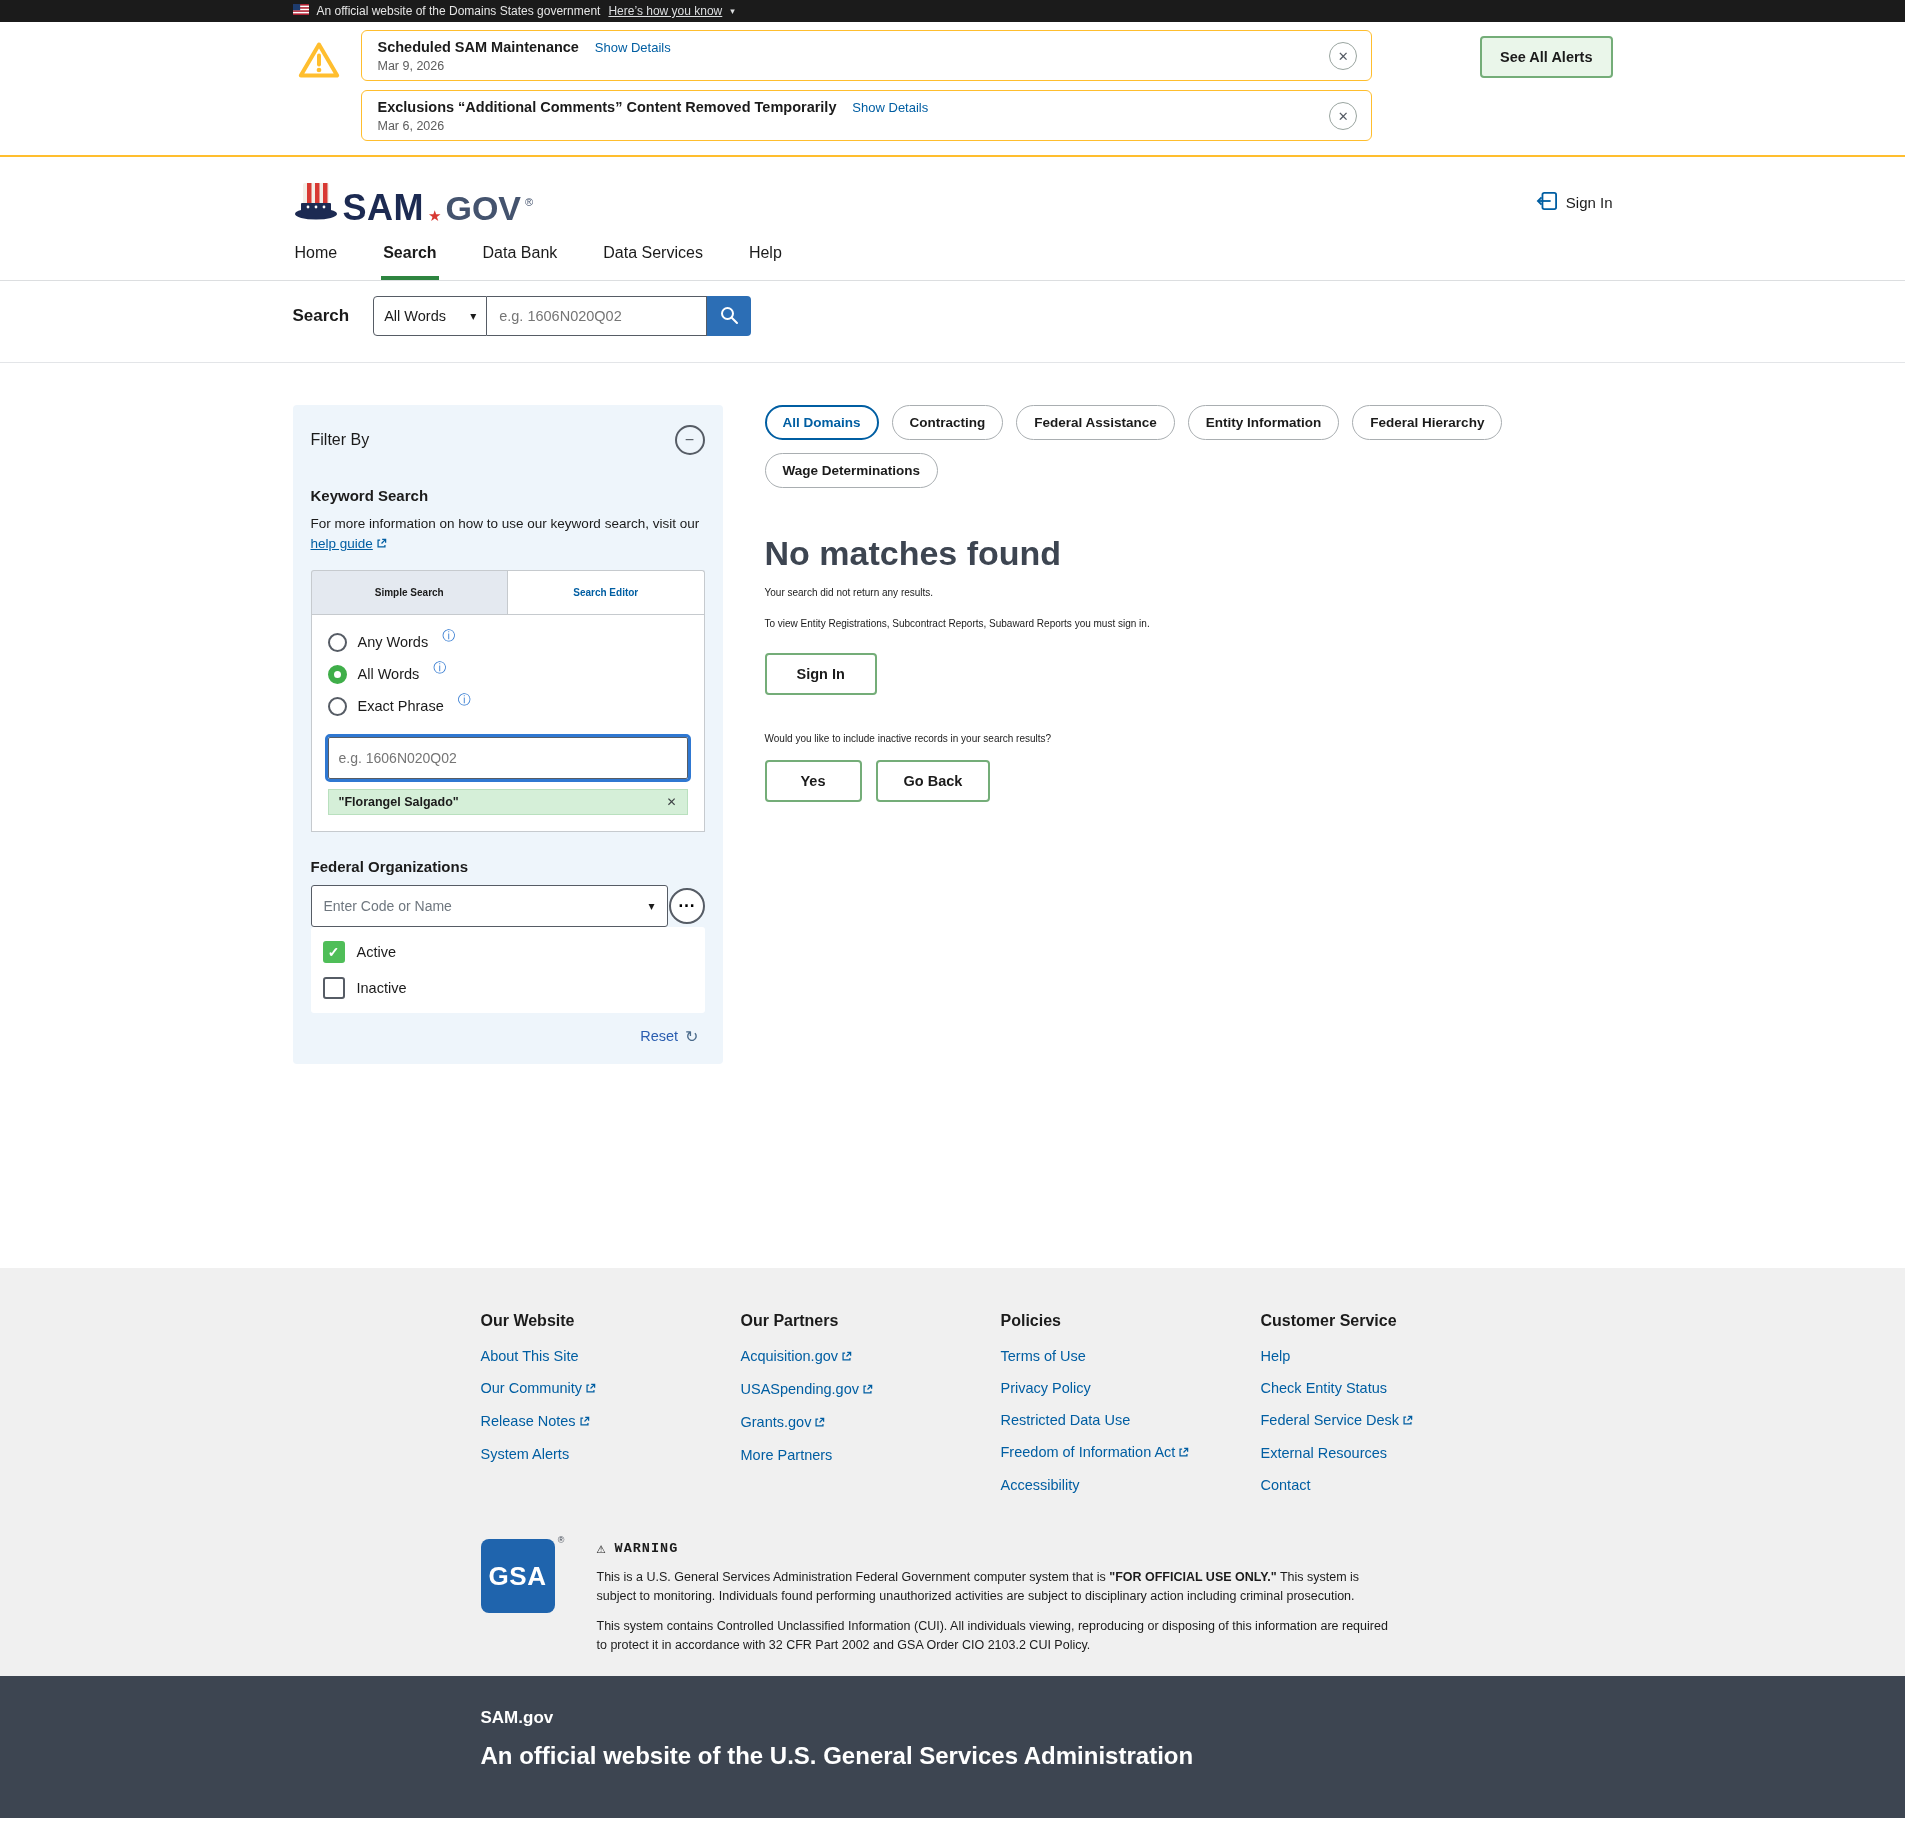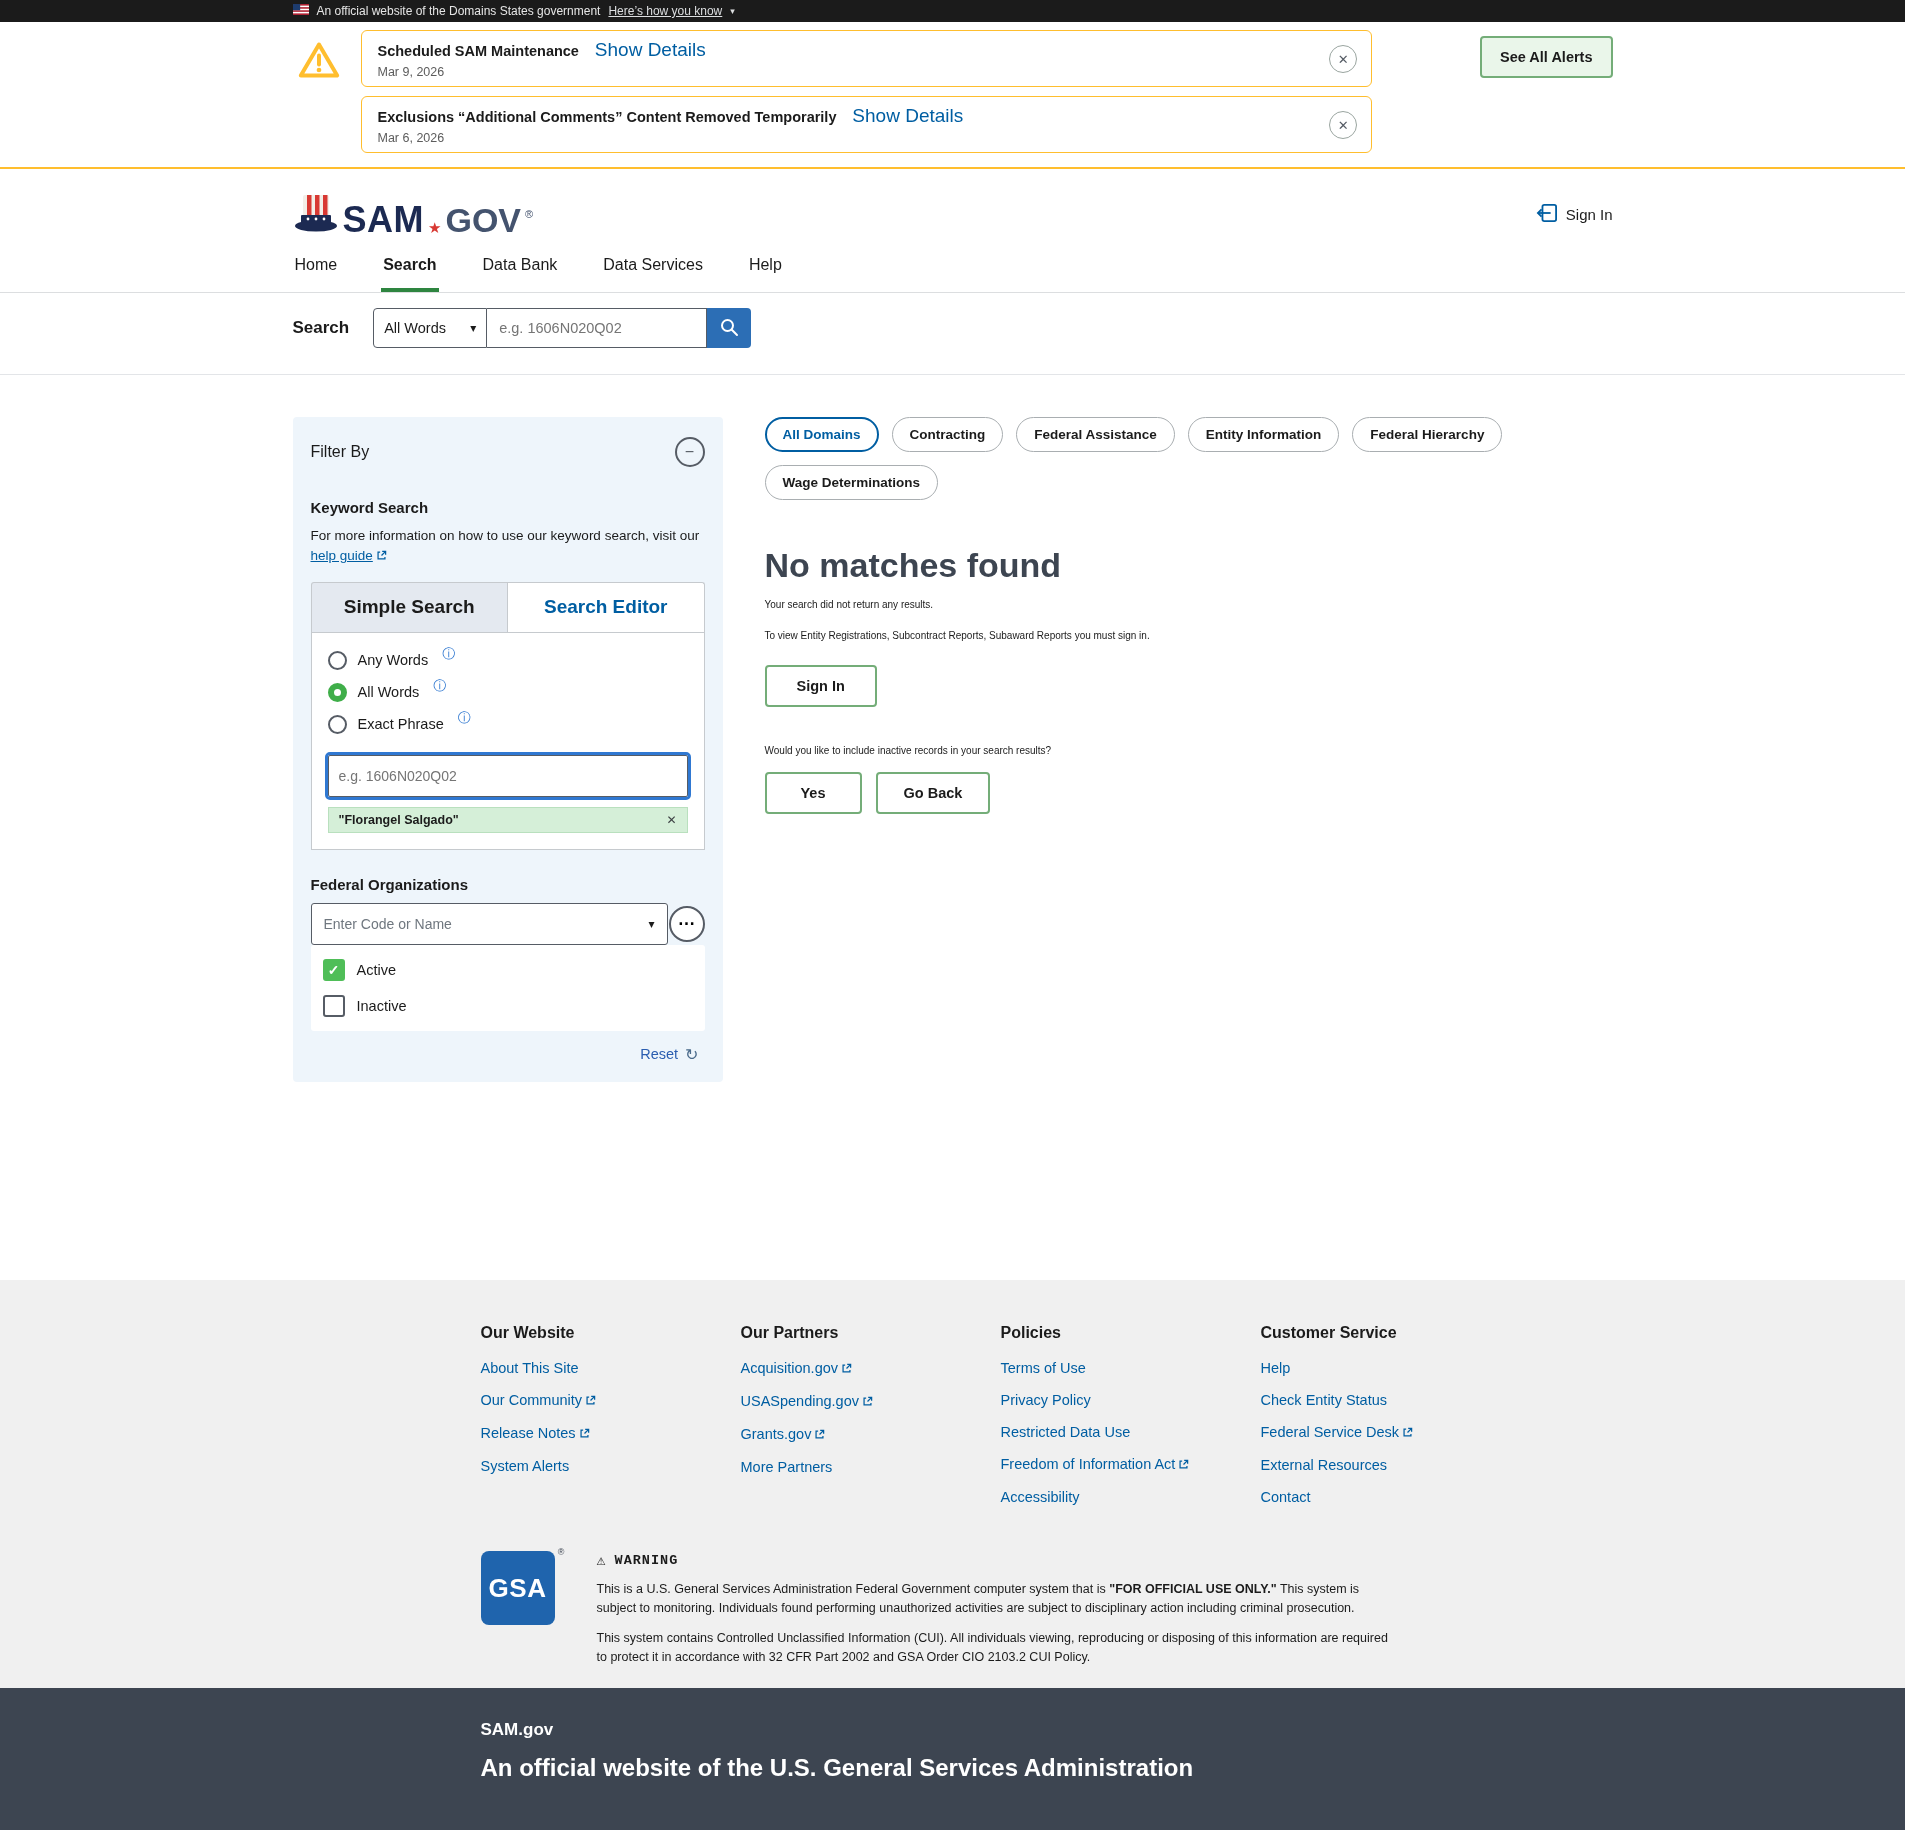--- a/index.html
+++ b/index.html
@@ -19,21 +19,21 @@
   .banner-caret { font-size:9px; color:#dcdee0; }
 
   
   .alerts-section { background:#fff; border-bottom:2px solid #ffbe2e; padding:8px 0 14px; }
   .alerts-inner { display:flex; align-items:flex-start; }
   .warn-triangle { margin:10px 20px 0 4px; flex:none; }
   .alerts-col { flex:1; margin-right:108px; display:flex; flex-direction:column; gap:9px; }
   .alert-box { border:1px solid #ffbe2e; border-radius:6px; background:#fff;
                padding:8px 14px 7px 16px; display:flex; justify-content:space-between; align-items:center; }
   .alert-title { font-weight:700; font-size:14.5px; }
-  .alert-link { color:#005ea2; font-size:19px; margin-left:12px; }
+  .alert-link { color:#005ea2; font-size:13px; margin-left:12px; }
   .alert-date { color:#5c5c5c; font-size:12.5px; margin-top:4px; }
   .alert-close { width:28px; height:28px; border-radius:50%; border:1px solid #9aa5a0;
                  background:#fff; color:#565c65; font-size:13px; line-height:1;
                  display:flex; align-items:center; justify-content:center; }
   .see-all-alerts { flex:none; margin-top:6px; background:#eaf6ea; border:2px solid #74ad78;
                     border-radius:4px; padding:11px 18px; font-weight:700; font-size:14.5px; color:#1b1b1b; }
 
   
   .header-inner { display:flex; justify-content:space-between; align-items:center; padding:24px 0 12px; }
   .logo { display:flex; align-items:flex-end; gap:4px; cursor:pointer; }
@@ -70,22 +70,22 @@
   .fp-head { display:flex; justify-content:space-between; align-items:center; }
   .fp-title { font-size:16px; }
   .fp-collapse { width:30px; height:30px; border-radius:50%; border:2px solid #565c65; background:transparent;
                  color:#565c65; font-size:16px; display:flex; align-items:center; justify-content:center; }
   .fp-section-title { font-weight:700; font-size:15px; margin-top:32px; }
   .fp-help { font-size:13.5px; line-height:1.5; margin:10px 0 0; }
   .blue-link { color:#005ea2; text-decoration:underline; white-space:nowrap; }
   .ext-icon { display:inline-block; vertical-align:-1px; margin-left:3px; color:#005ea2; }
 
   .tabs { display:flex; margin-top:14px; }
-  .tab { flex:1; height:50px; display:flex; align-items:center; justify-content:center;
-         font-size:19px; font-weight:700; cursor:pointer; }
+  .tab { flex:1; height:44px; display:flex; align-items:center; justify-content:center;
+         font-size:10px; font-weight:700; cursor:pointer; }
   .tab-simple { background:#e4e9f0; color:#1b1b1b; border:1px solid #c6cace; border-bottom:none; border-radius:3px 0 0 0; }
   .tab-editor { background:#fff; color:#005ea2; border:1px solid #c6cace; border-bottom:none; border-left:none; border-radius:0 3px 0 0; }
   .tab-content { background:#fff; border:1px solid #c6cace; padding:18px 16px 16px; }
 
   .radio-row { display:flex; align-items:center; gap:11px; margin-bottom:13px; }
   .radio { width:19px; height:19px; border-radius:50%; border:2px solid #565c65; background:#fff; flex:none; }
   .radio.selected { border:6px solid #3fae49; }
   .radio-label { font-size:14.5px; }
   .info { color:#2e77d0; font-size:13px; margin-left:3px; position:relative; top:-6px; cursor:pointer; }
 

